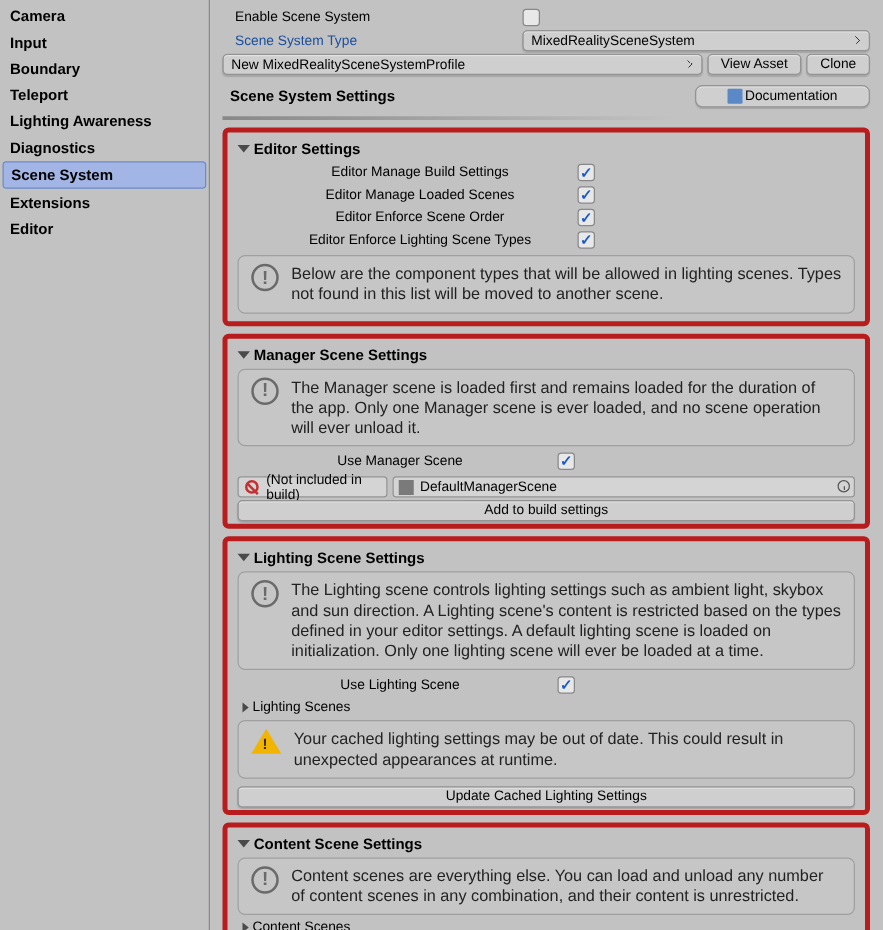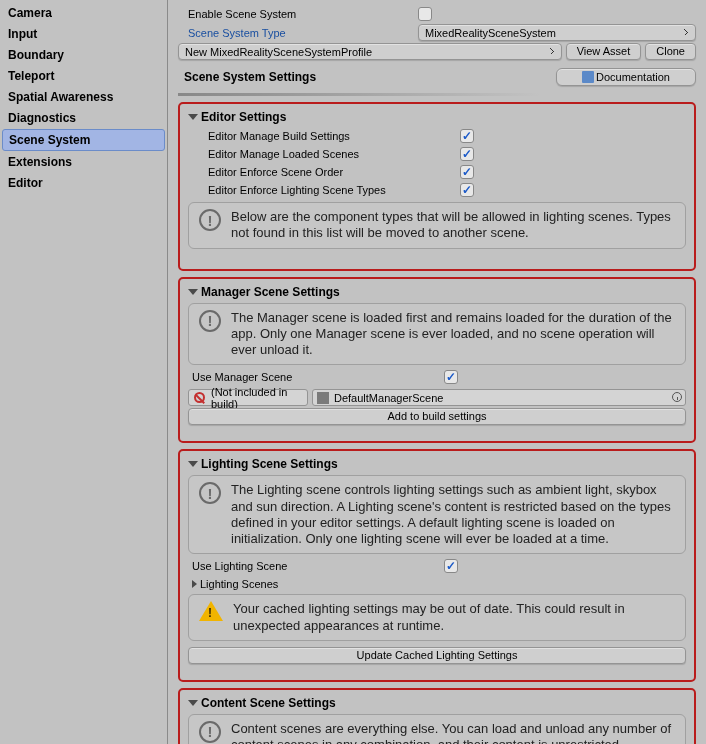--- a/index.html
+++ b/index.html
@@ -136,25 +136,25 @@
     background: #cfcfcf;
     border: 1px solid #949494;
     border-radius: 6px;
     padding: 2px 14px;
     font-size: 11px;
     width: 140px;
     justify-content: center;
     box-shadow: inset 0 1px 0 rgba(255,255,255,0.4), 0 1px 1px rgba(0,0,0,0.15);
   }
   .panel {
-    border: 2px solid #b91c1c;
+    border: 4px solid #b91c1c;
     border-radius: 5px;
     background: #c2c2c2;
     margin: 6px 0;
-    padding: 4px 8px 16px 8px;
+    padding: 4px 8px 2px 8px;
   }
   .foldout {
     display: flex;
     align-items: center;
     gap: 3px;
     font-weight: bold;
     font-size: 12px;
     margin: 2px 0 4px 0;
     cursor: pointer;
   }
@@ -194,21 +194,21 @@
   .infobox.warn .icon {
     width:0;height:0;border:none;
     border-left:12px solid transparent;border-right:12px solid transparent;border-bottom:20px solid #f1b400;
     border-radius:0;position:relative;
   }
   .infobox.warn .icon::after{content:"!";position:absolute;left:-3px;top:5px;color:#3a2a00;font-size:12px;font-weight:bold;}
   .infobox .msg { font-size: 13px; line-height: 1.25; color:#222; }
   .sub-row {
     display:flex; align-items:center; margin: 2px 0 2px 20px; min-height:16px;
   }
-  .sub-row .sub-label{ width:252px; flex-shrink:0; }
+  .sub-row .sub-label{ width:252px; flex-shrink:0;text-align:center; }
   .objfield {
     flex:1;
     display:flex;
     align-items:center;
     background:#d4d4d4;
     border:1px solid #949494;
     border-radius:3px;
     height:17px;
     padding:0 4px;
     gap:5px;
@@ -236,21 +236,21 @@
 </style>
 </head>
 <body>
 
 <div class="app">
   <div class="sidebar">
     <div class="sidebar-item">Camera</div>
     <div class="sidebar-item">Input</div>
     <div class="sidebar-item">Boundary</div>
     <div class="sidebar-item">Teleport</div>
-    <div class="sidebar-item">Spatial Awareness</div>
+    <div class="sidebar-item">Lighting Awareness</div>
     <div class="sidebar-item">Diagnostics</div>
     <div class="sidebar-item selected">Scene System</div>
     <div class="sidebar-item">Extensions</div>
     <div class="sidebar-item">Editor</div>
   </div>
 
   <div class="main">
 
     <div class="row">
       <div class="row-label">Enable Scene System</div>

